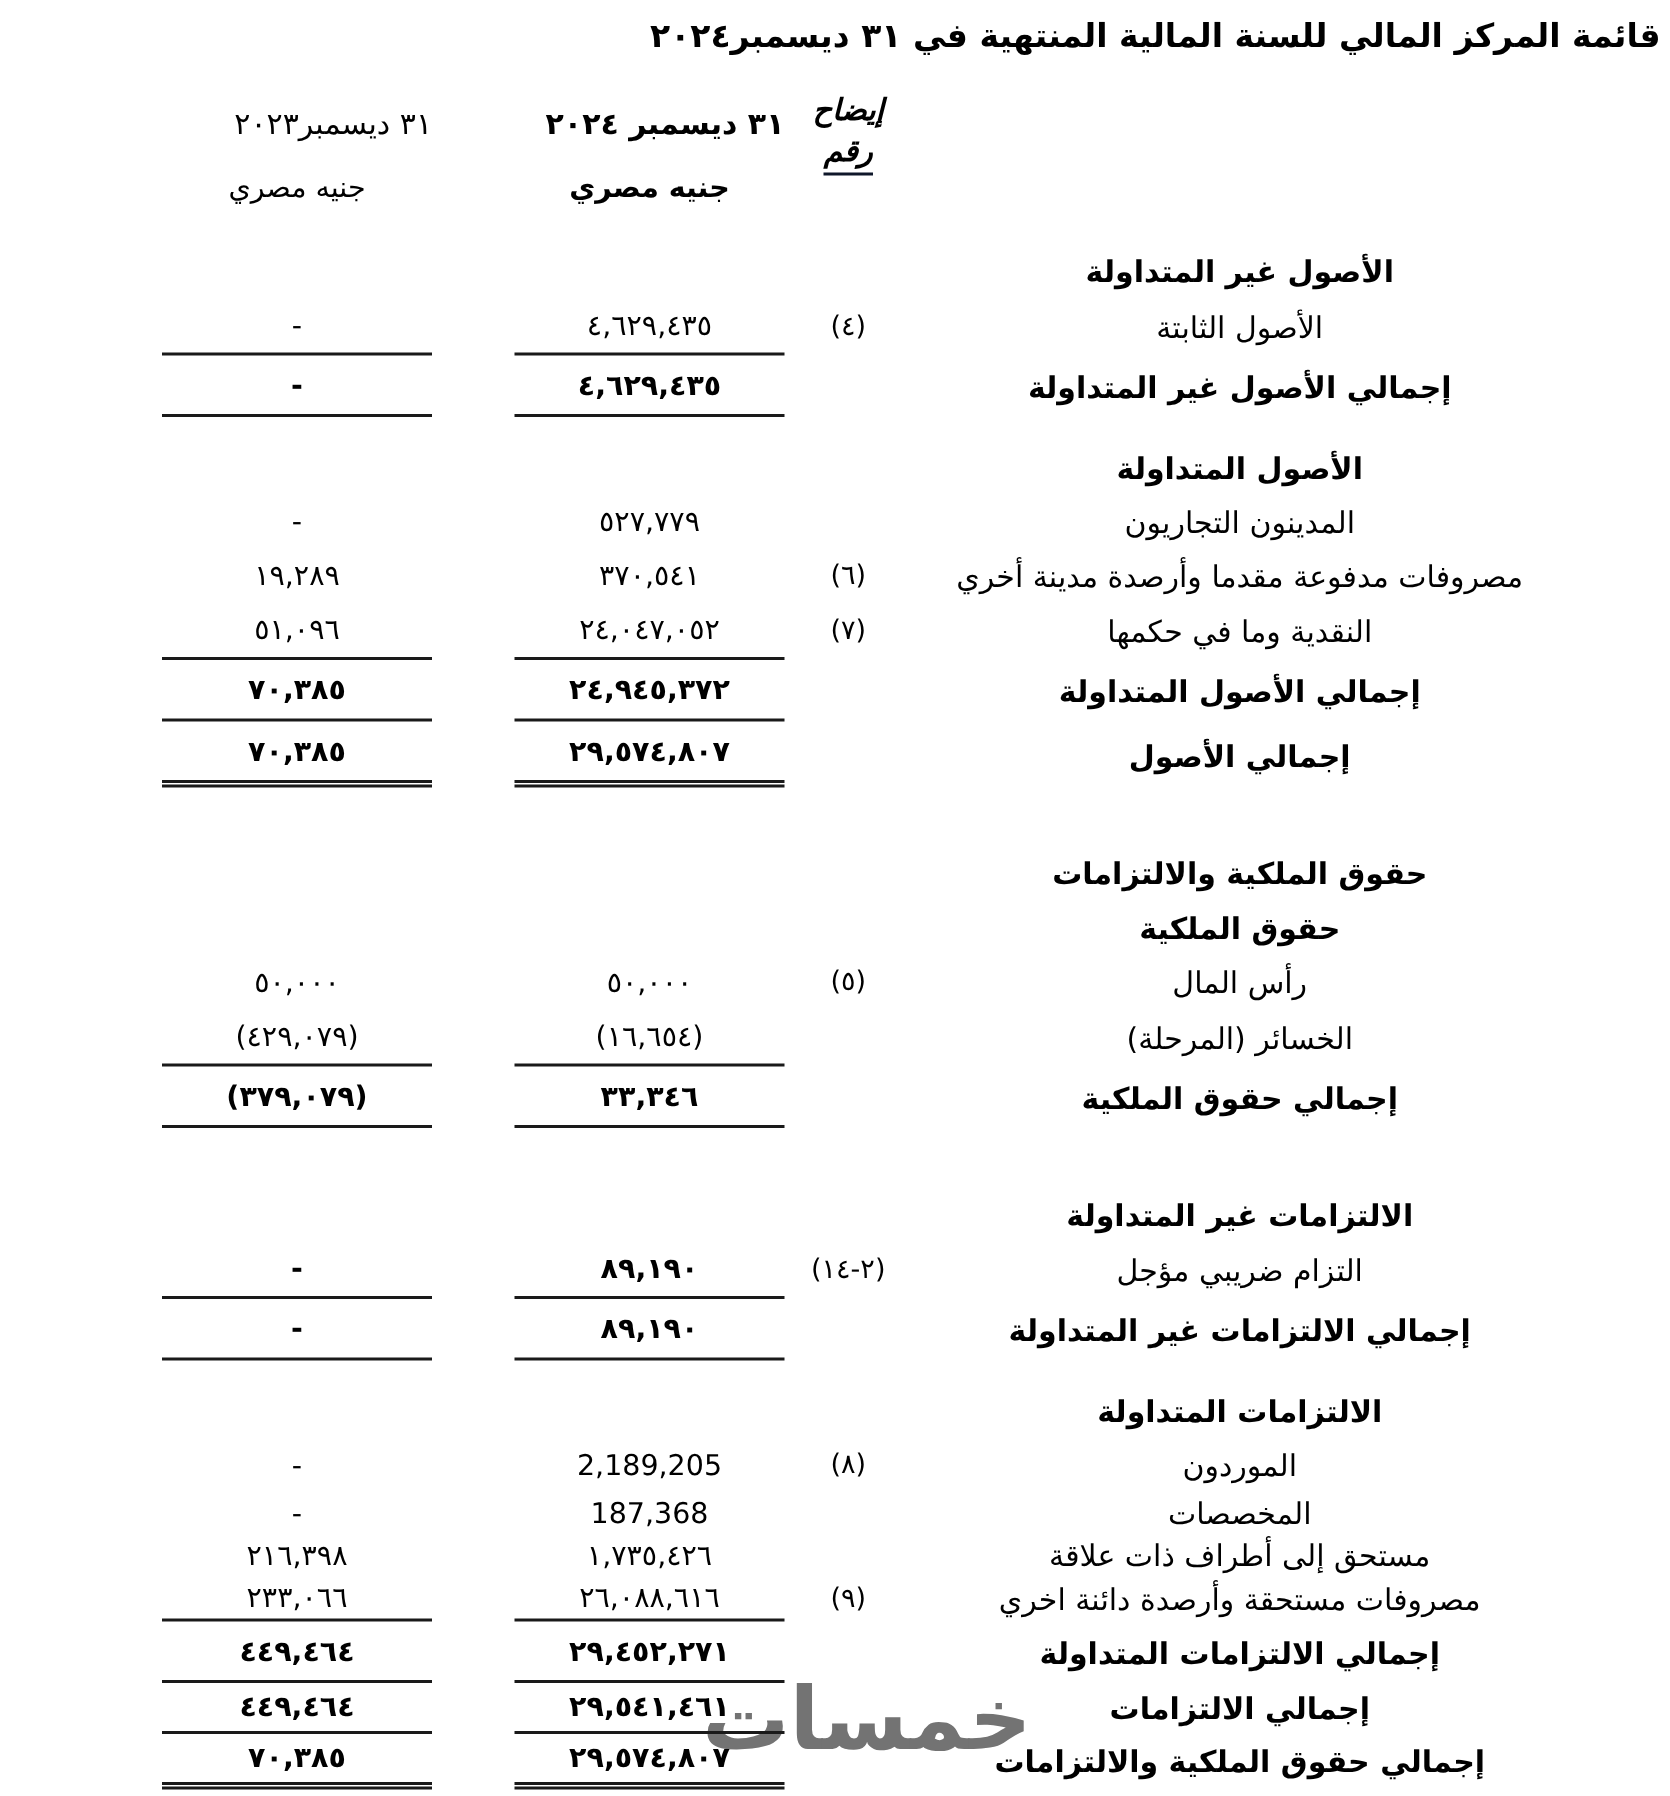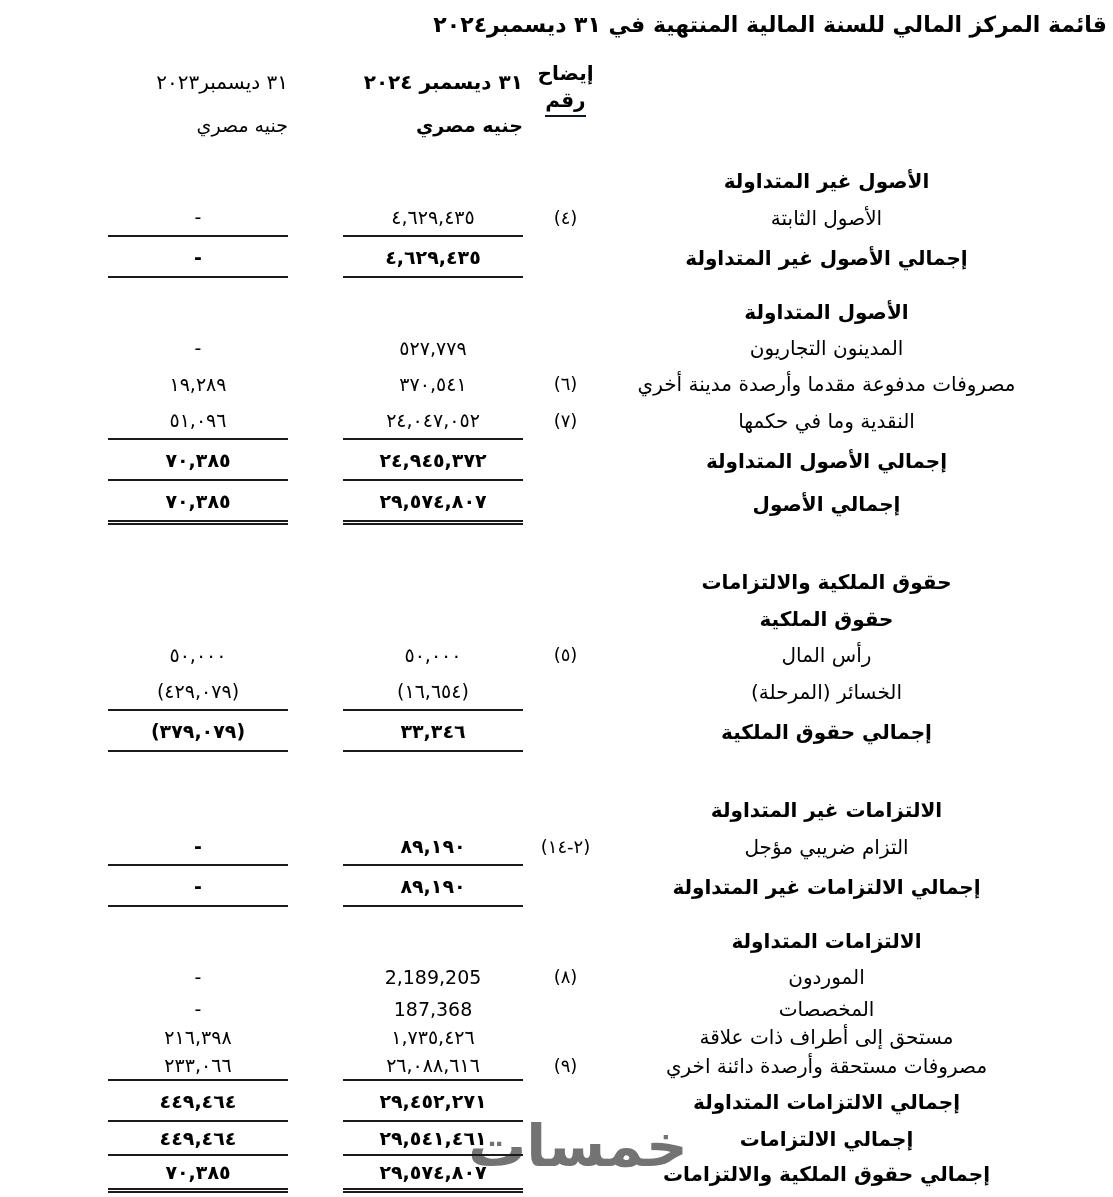--- a/index.html
+++ b/index.html
@@ -61,35 +61,36 @@
   thead th { font-weight: normal; }
   thead .date-cell {
     text-align: right;
     direction: rtl;
     font-size: 20px;
     line-height: 25px;
     padding-top: 26px;
     padding-bottom: 4px;
   }
   thead .currency-cell {
-    text-align: right;
+    text-align: center;
     direction: rtl;
     font-size: 19px;
     line-height: 25px;
     padding-top: 14px;
     padding-bottom: 8px;
   }
   thead .b { font-weight: bold; }
   thead .note-hdr {
     vertical-align: top;
     text-align: center;
     font-size: 20px;
     font-weight: bold;
     line-height: 27px;
     padding-top: 16px;
+    font-style: italic;
   }
   thead .note-hdr .u span {
     display: inline-block;
     border-bottom: 2px solid #0f172a;
     padding-bottom: 1px;
   }
 
   
   td.label {
     text-align: center;

